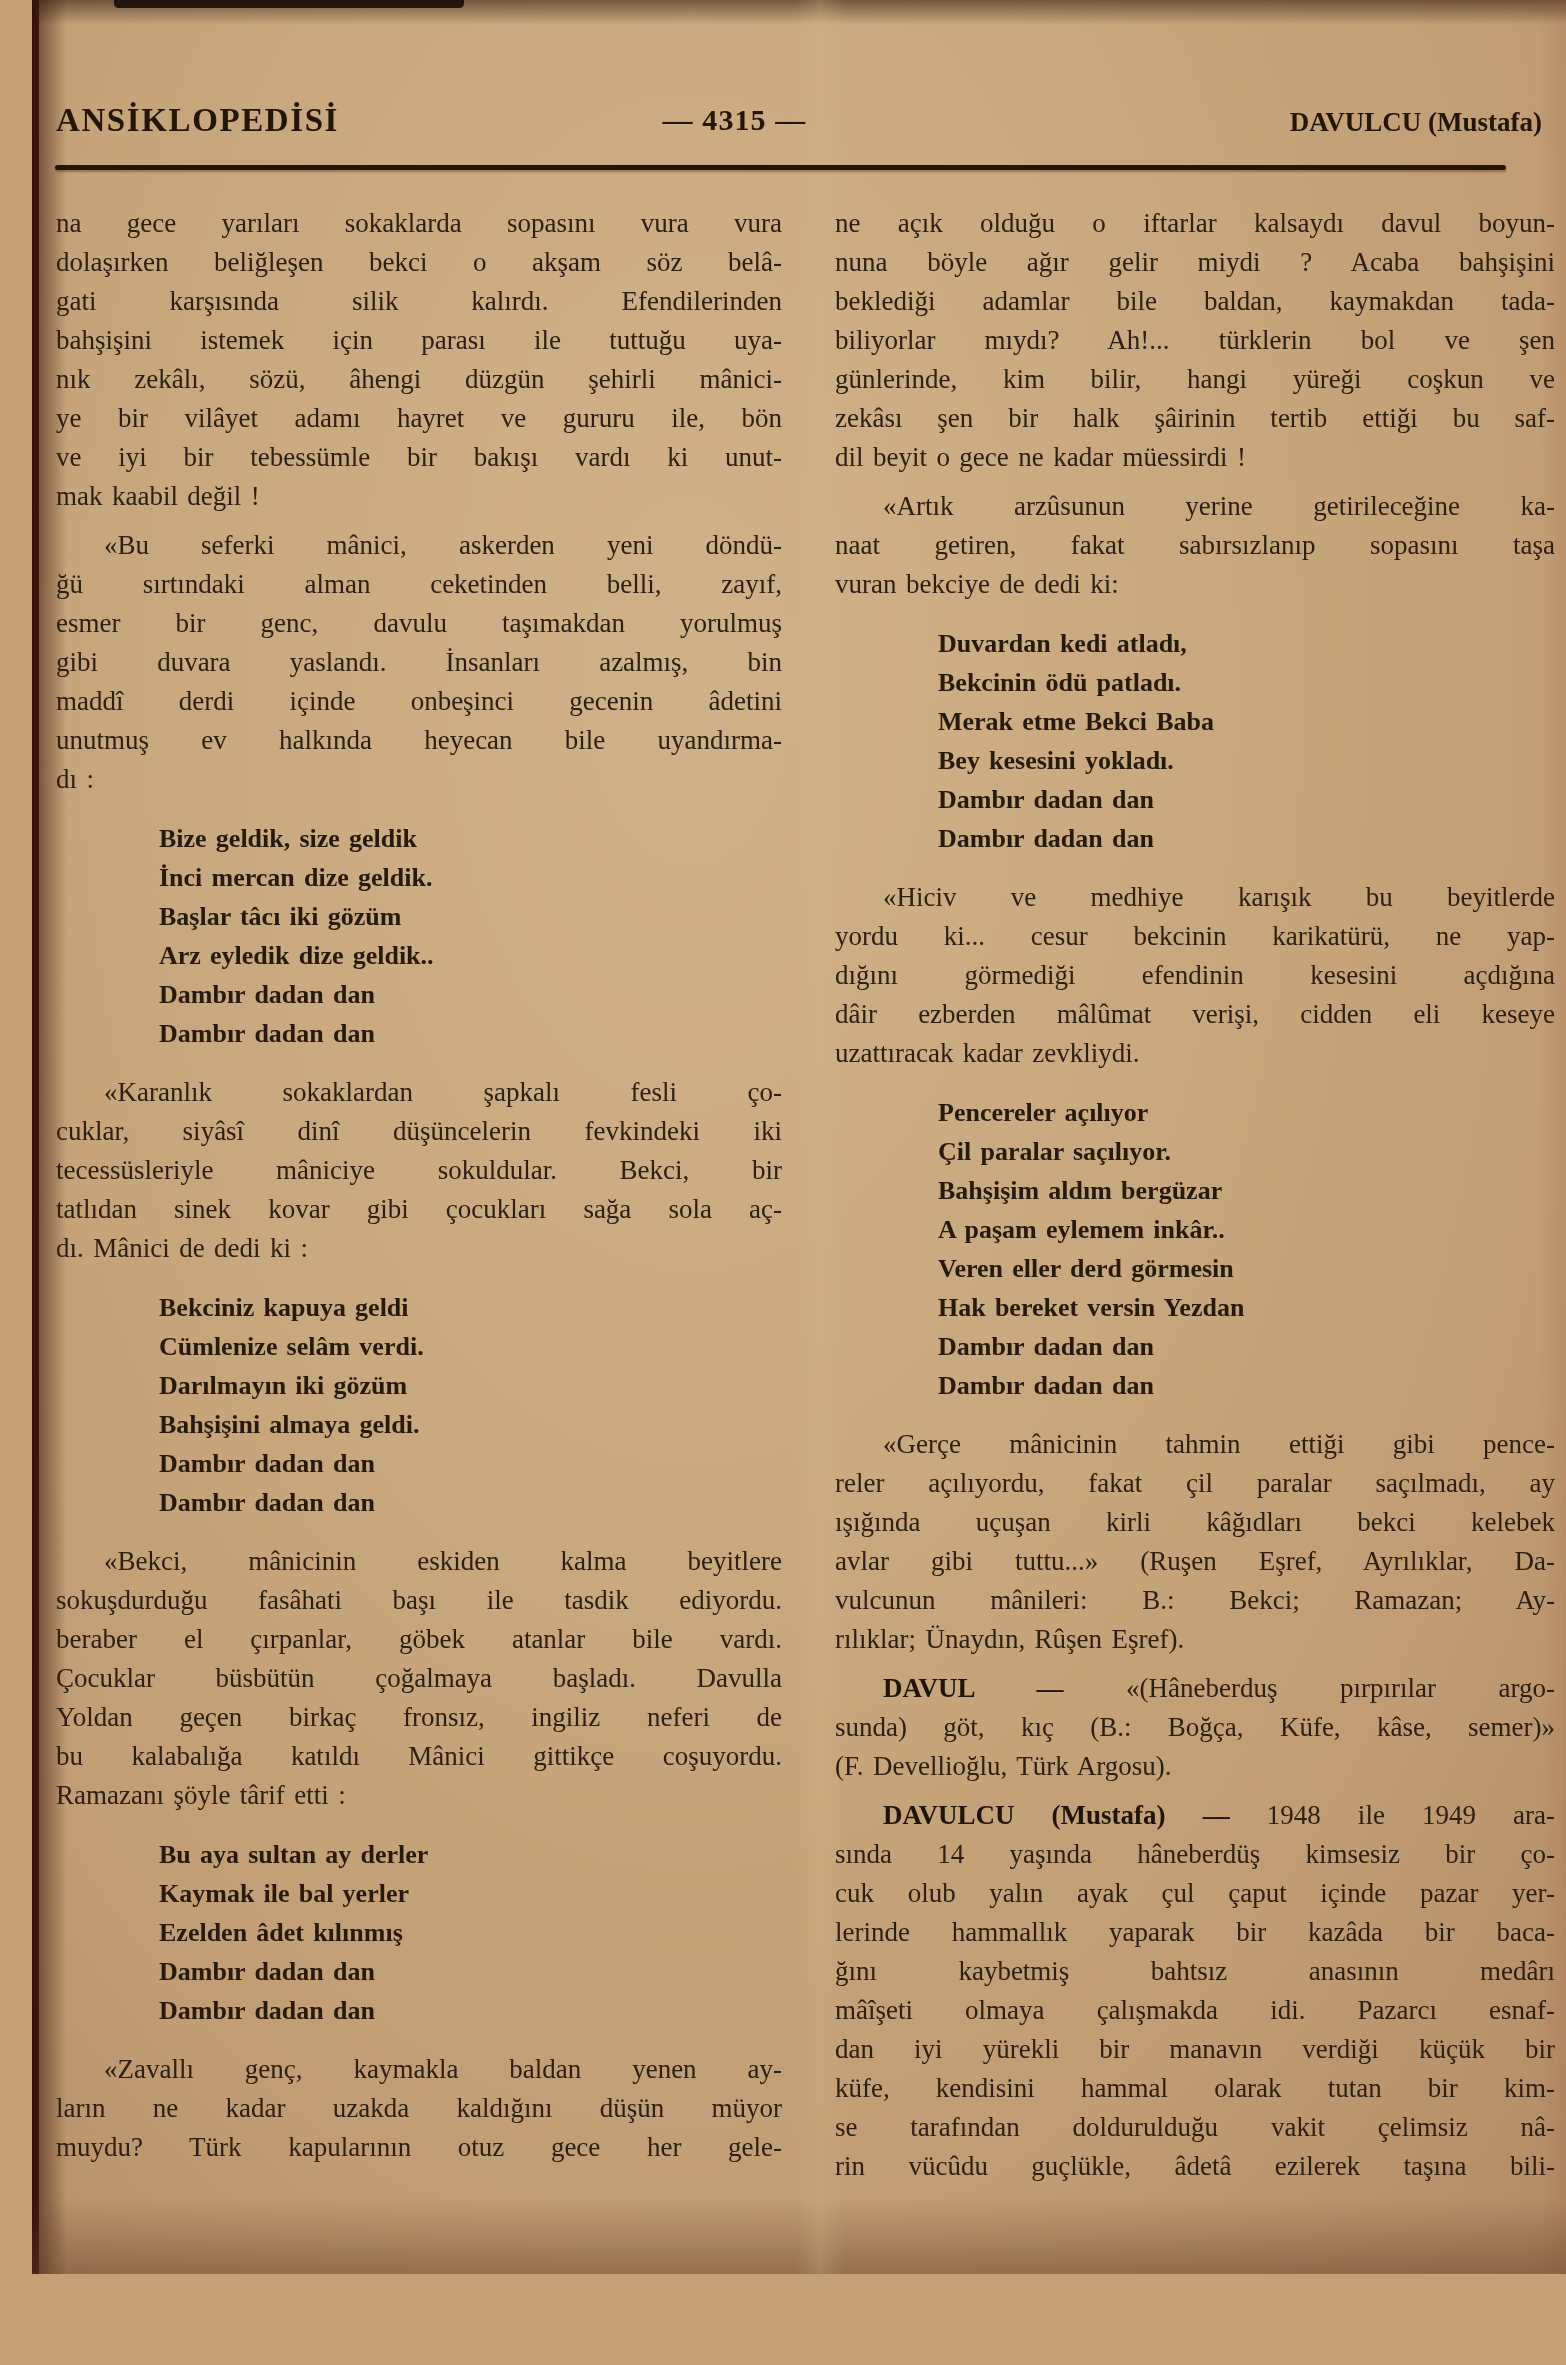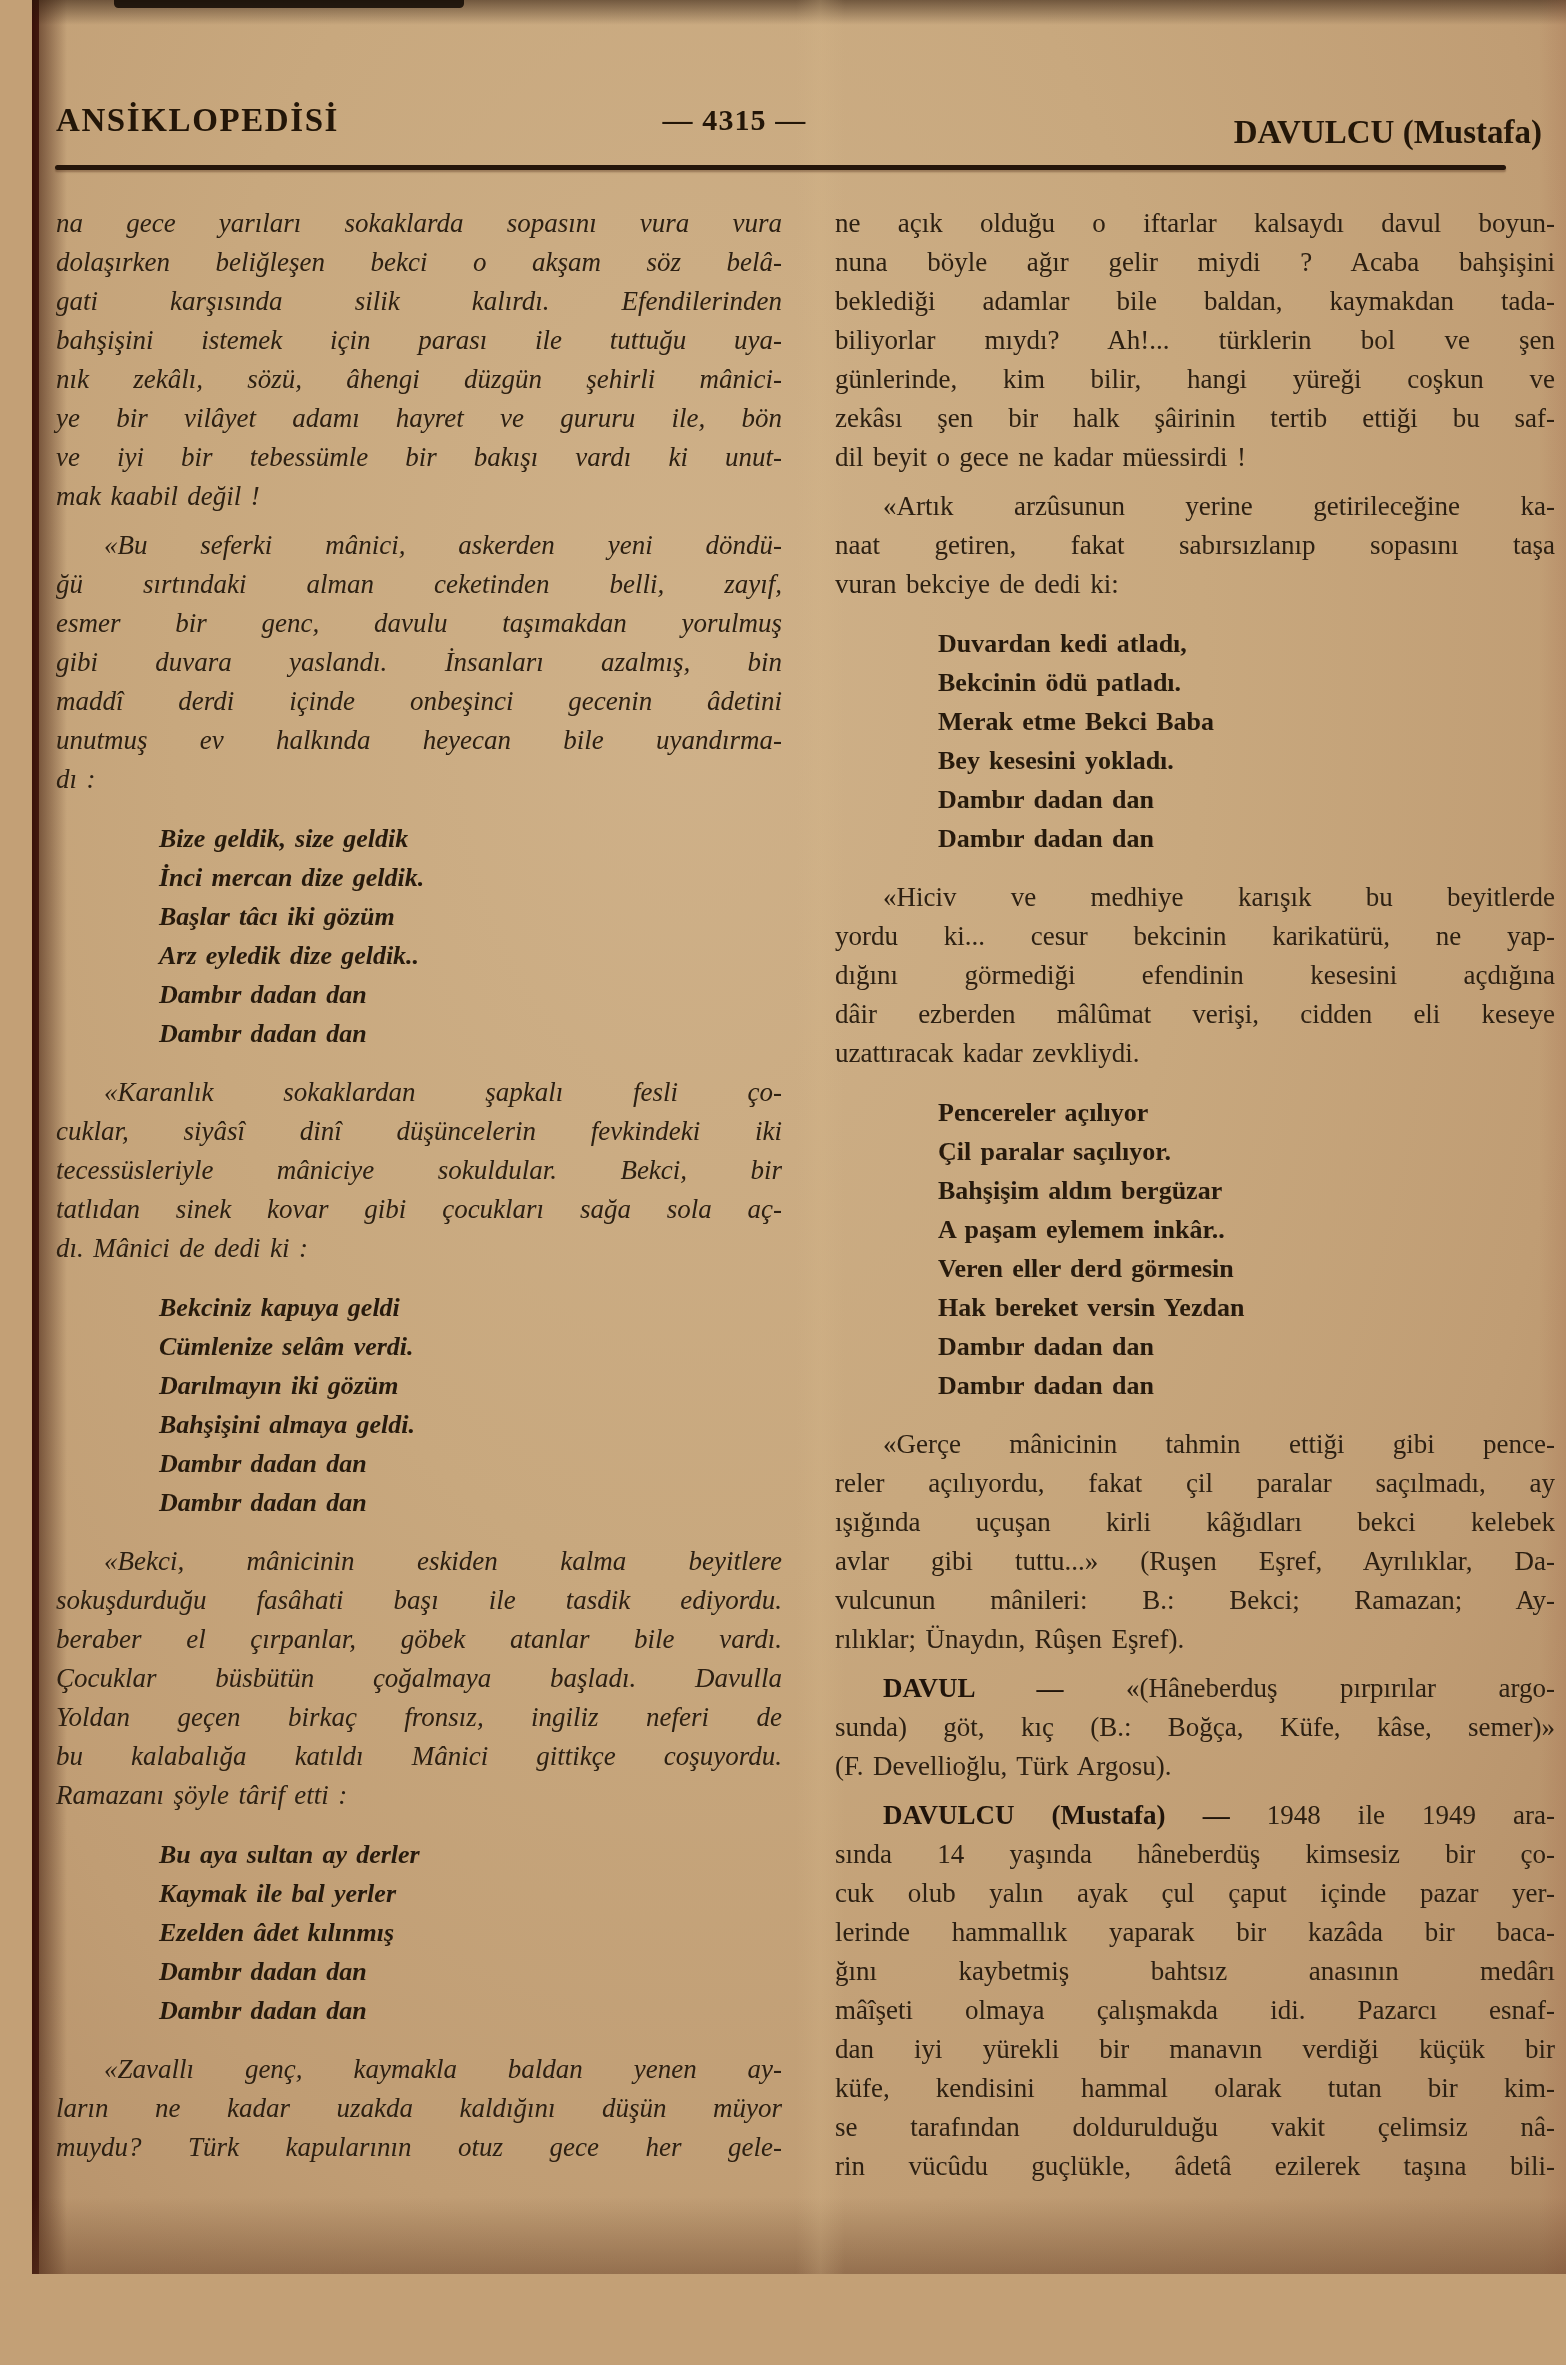--- a/index.html
+++ b/index.html
@@ -28,34 +28,34 @@
     background:linear-gradient(to top, rgba(96,58,34,0.45), rgba(96,58,34,0));}
   .gutter{left:764px;top:0;width:49px;height:100%;
     background:linear-gradient(to right, rgba(175,140,100,0), rgba(215,185,140,0.25) 50%, rgba(175,140,100,0));}
 
   .header{
     position:absolute;top:102px;left:24px;right:57px;height:44px;
     font-weight:bold;color:#231608;
   }
   .h-left{position:absolute;left:0;top:0;font-size:33px;letter-spacing:1.6px;}
   .h-center{position:absolute;left:558px;width:241px;top:1.1px;font-size:30px;text-align:center;letter-spacing:1.1px;}
-  .h-right{position:absolute;right:0;top:12px;font-size:33px;text-align:center;}
+  .h-right{position:absolute;right:0;top:5px;font-size:27px;text-align:center;}
 
   .rule{
     position:absolute;top:165px;left:23px;width:1451px;height:5px;
     background:#24150a;border-radius:2.7px;
     box-shadow:0 2.2px 1.6px rgba(70,38,16,0.35);
   }
 
   .columns{
     position:absolute;top:204px;left:24px;
     display:flex;gap:53px;color:#2d2012;
   }
   .col{font-size:27px;line-height:39px;word-spacing:2.7px;}
-  .col-left{width:726px;font-style:italic;}
+  .col-left{width:726px;}
   .col-right{width:720px;}
 
   .para{margin:0 0 10px 0;}
   .tline{text-align:justify;text-align-last:justify;}
   .tline.lastline{text-align-last:left;}
   .tline.firstindent{padding-left:48px;}
   .lead{font-weight:bold;color:#20140a;}
 
   .verse{margin:20px 0 20px 0;padding-left:103px;font-weight:bold;font-size:26px;color:#271a0c;}
   .vline{line-height:39px;text-align:left;}

